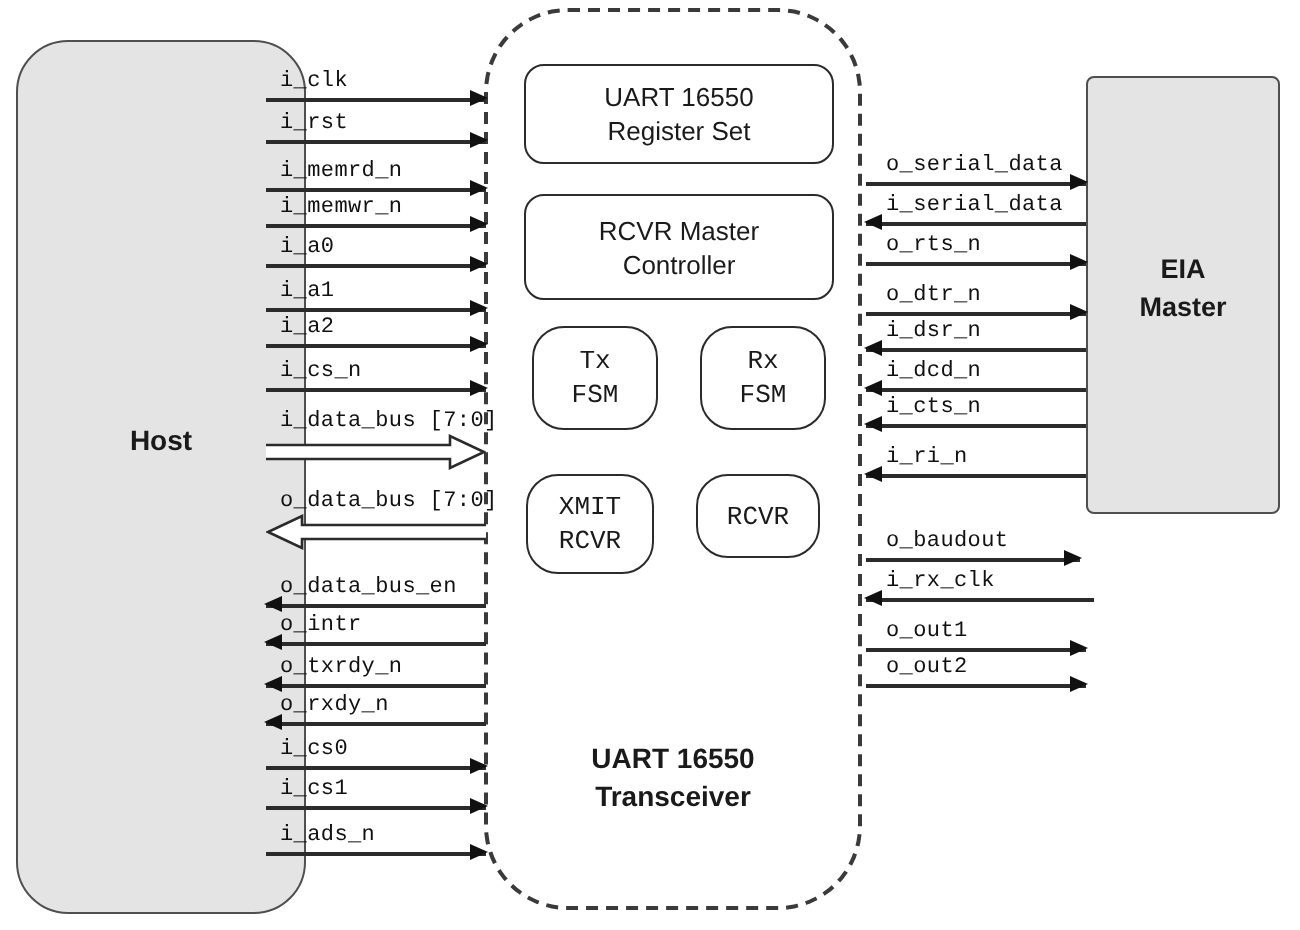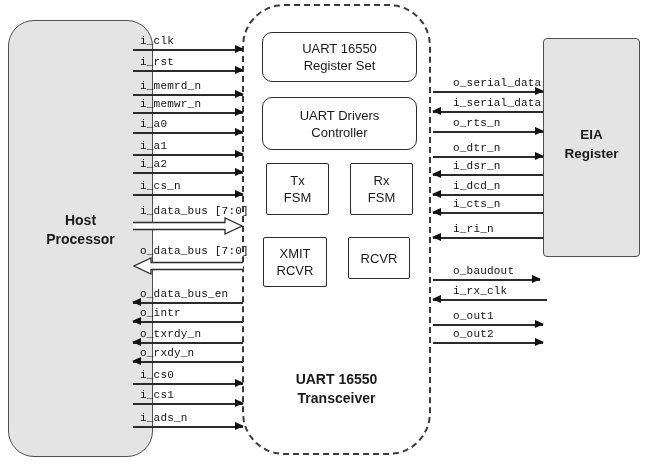--- a/index.html
+++ b/index.html
@@ -25,66 +25,65 @@
     position:absolute;left:242px;top:370px;width:189px;text-align:center;
     font-weight:bold;font-size:14px;line-height:19px;color:#1a1a1a;
   }
   
   .module{
     position:absolute;background:#ffffff;border:1.4px solid #2b2b2b;
     border-radius:10px;box-sizing:border-box;
     display:flex;flex-direction:column;justify-content:center;align-items:center;
     font-size:13px;line-height:17px;color:#1a1a1a;text-align:center;
   }
-  .module.small{border-radius:2px;}
+  .module.small{border-radius:16px;font-family:Liberation Mono, monospace;}
   
   .sig{position:absolute;height:0;}
   .sig .wire{position:absolute;left:0;right:0;top:-1px;height:1.5px;background:#2b2b2b;}
   .sig .ah{position:absolute;width:0;height:0;top:-5px;}
   .dir-r .ah{right:-1px;border-top:4px solid transparent;border-bottom:4px solid transparent;border-left:9px solid #111;}
   .dir-l .ah{left:-1px;border-top:4px solid transparent;border-bottom:4px solid transparent;border-right:9px solid #111;}
   .sig .lbl{
     position:absolute;left:7px;bottom:3px;font-size:11px;color:#111;
     white-space:nowrap;letter-spacing:.2px;font-family:Liberation Mono, monospace;
   }
-  .sig .lbl.r{left:20px;}
+  .sig .lbl.r{left:10px;}
   .sig.bus .lbl{bottom:9px;}
   .bussvg{position:absolute;left:0;top:-9px;}
 </style>
 </head>
 <body>
 
 <div class="canvas">
 
   <div class="block" style="left:8px;top:20px;width:145px;height:437px;border-radius:26px;">
     <div class="btitle" style="top:190px;">
       <div>Host</div>
-      <div>Processor</div>
     </div>
   </div>
 
   <div class="block" style="left:543px;top:38px;width:97px;height:219px;border-radius:4px;">
     <div class="btitle" style="top:86px;font-size:13.5px;">
       <div>EIA</div>
-      <div>Register</div>
+      <div>Master</div>
     </div>
   </div>
 
   <div class="uartbox"></div>
   <div class="uartlabel">
     <div>UART 16550</div>
     <div>Transceiver</div>
   </div>
 
   <div class="module" style="left:262px;top:32px;width:155px;height:50px;">
     <span>UART 16550</span>
     <span>Register Set</span>
   </div>
   <div class="module" style="left:262px;top:97px;width:155px;height:53px;">
-    <span>UART Drivers</span>
+    <span>RCVR Master</span>
     <span>Controller</span>
   </div>
   <div class="module small" style="left:266px;top:163px;width:63px;height:52px;">
     <span>Tx</span>
     <span>FSM</span>
   </div>
   <div class="module small" style="left:350px;top:163px;width:63px;height:52px;">
     <span>Rx</span>
     <span>FSM</span>
   </div>

